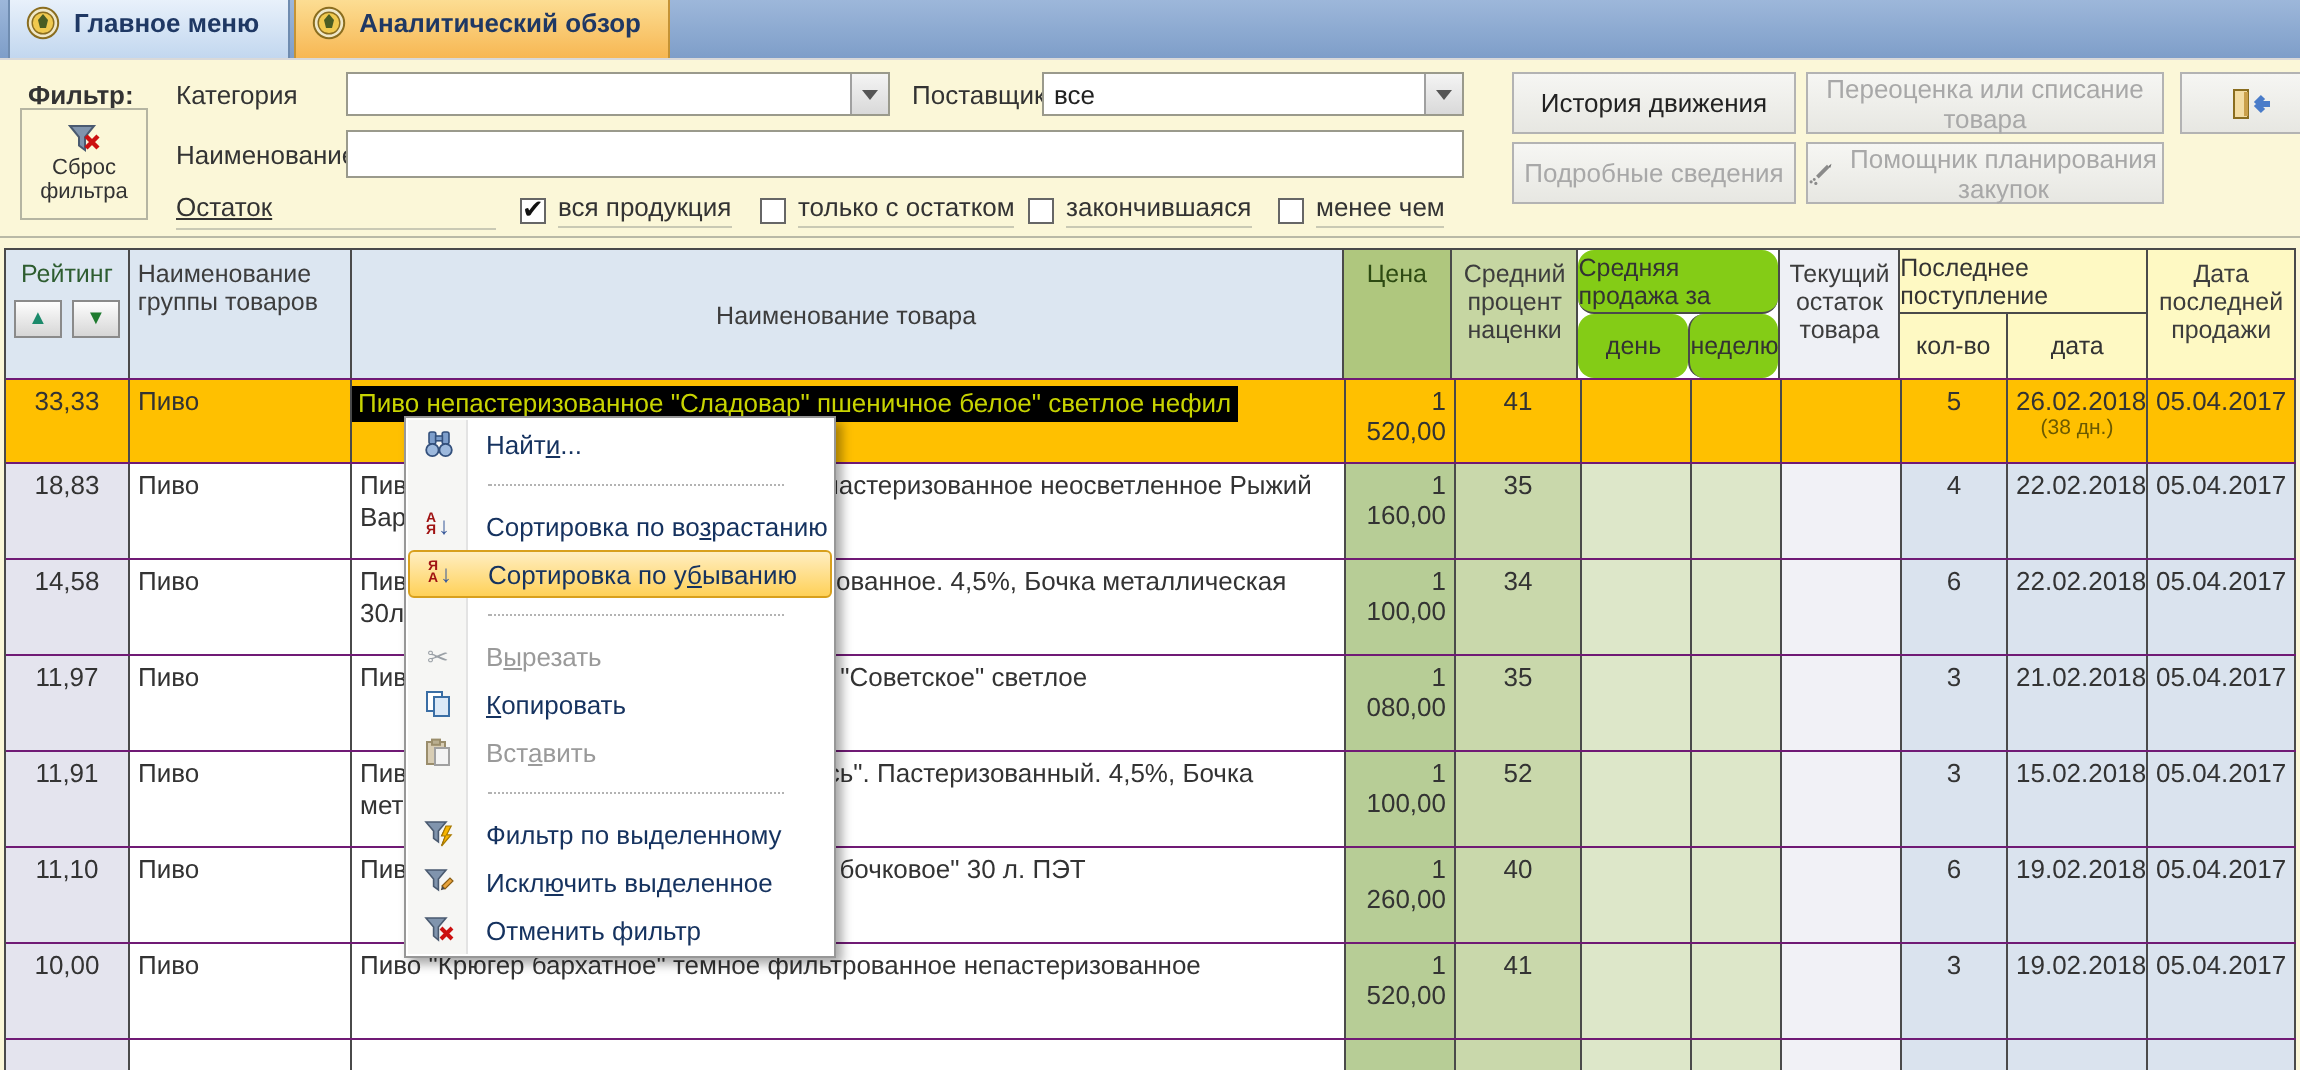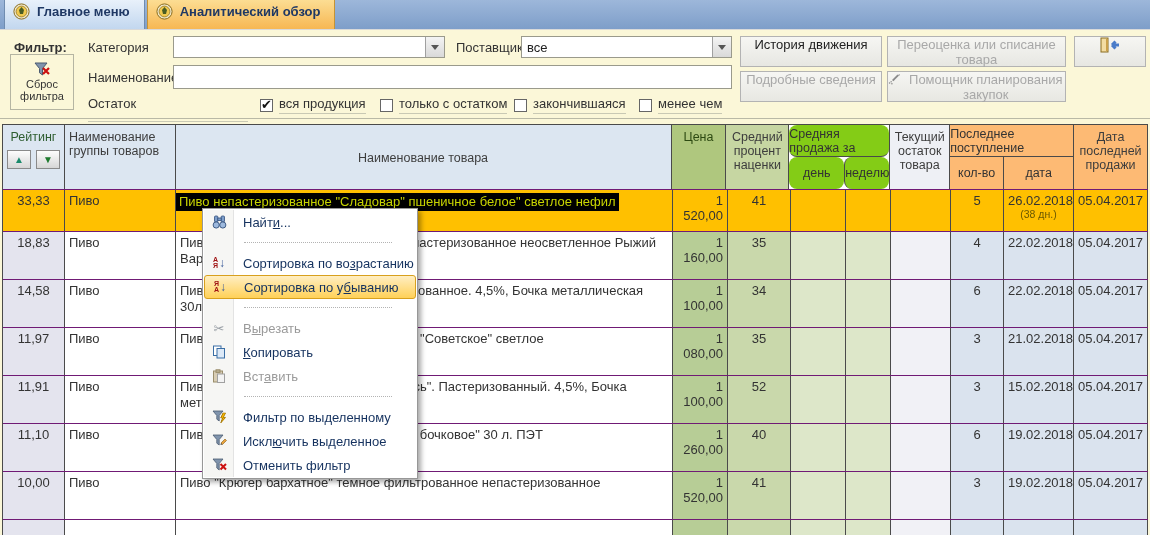--- a/index.html
+++ b/index.html
@@ -27,45 +27,45 @@
   .resetbtn { position:absolute; left:10px; top:24px; width:64px; height:56px;
     border:1px solid #b5b5a2; background:transparent; display:flex; flex-direction:column;
     align-items:center; justify-content:center; font-size:11px; color:#333; cursor:default; }
   .field { position:absolute; background:#fff; border:1px solid #9a9a8c; height:22px;
     display:flex; align-items:center; }
   .field .val { flex:1; padding:0 5px; color:#222; }
   .ddbtn { width:19px; height:100%; border-left:1px solid #a0a0a0;
     background:linear-gradient(#f4f4f4,#d9d9d9); position:relative; }
   .ddbtn::after { content:""; position:absolute; left:5px; top:8px;
     border:4px solid transparent; border-top:5px solid #555; }
-  .ulabel { border-bottom:1px solid #c9c9b4; padding-bottom:10px; }
+  .ulabel { border-bottom:1px solid #c9c9b4; padding-bottom:3px;text-decoration:underline; }
   .cbox { position:absolute; display:flex; align-items:center; gap:6px; }
   .cb { width:13px; height:13px; background:#fff; border:1px solid #666; position:relative; flex:0 0 auto; }
   .cbox.checked .cb::after { content:"\2714"; position:absolute; left:0px; top:-3px;
     font-size:13px; color:#111; }
   .cbox .cblab { border-bottom:1px solid #c9c9b4; padding-bottom:2px; }
   .abtn { position:absolute; height:31px; border:1px solid #b3b3b3;
-    background:linear-gradient(#f6f6f3,#e7e7e2); display:flex; align-items:flex-start;
-    justify-content:center; gap:6px; color:#222; font-size:13px; }
+    background:linear-gradient(#f6f6f3,#e7e7e2); display:flex; align-items:center;
+    justify-content:center; gap:6px; color:#222; font-size:13px;margin-left:16px; }
   .abtn.dis { color:#a8a8a8; }
   
   .grid { position:absolute; left:2px; top:124px; width:1146px; height:411px;
     border-left:1px solid #4a4a4a; border-top:1px solid #4a4a4a; background:#fff; overflow:hidden; }
   .r { display:flex; border-bottom:1px solid #701a75; }
   .cell { border-right:1px solid #4a4a4a; padding:3px 4px; overflow:hidden; }
   .c0{width:62px}.c1{width:111px}.c2{width:497px}.c3{width:55px}.c4{width:63px}
   .c5{width:55px}.c6{width:45px}.c7{width:60px}.c8{width:53px}.c9{width:70px}.c10{width:74px}
   .thead { height:65px; }
   .hcell { font-size:12.5px; text-align:center; color:#3d3d3d; padding-top:5px; }
   .hblue { background:#dce6f1; }
   .hg1 { background:#afc77e; color:#2d4a12; font-weight:normal; }
   .hg2 { background:#c6d6a2; }
   .hg3 { background:#84cc16;border-radius:8px; }
   .hw2 { background:#eef0f5; }
-  .hb2 { background:#fdba74; }
+  .hb2 { background:#fef9c3; }
   .hgroup { display:flex; flex-direction:column; border-right:1px solid #4a4a4a; }
   .hgroup .gtop { height:32px; border-bottom:1px solid #4a4a4a; display:flex;
     align-items:center; justify-content:center; font-size:12.5px; }
   .hgroup .gbot { flex:1; display:flex; }
   .hgroup .gbot .sub { display:flex; align-items:center; justify-content:center;
     font-size:12.5px; }
   .hgroup .gbot .sub + .sub { border-left:1px solid #4a4a4a; }
   .ratinghdr { color:#2e5d30; }
   .sortbtns { display:flex; gap:5px; justify-content:center; margin-top:6px; }
   .sbtn { width:24px; height:19px; border:1px solid #8a8a8a;

